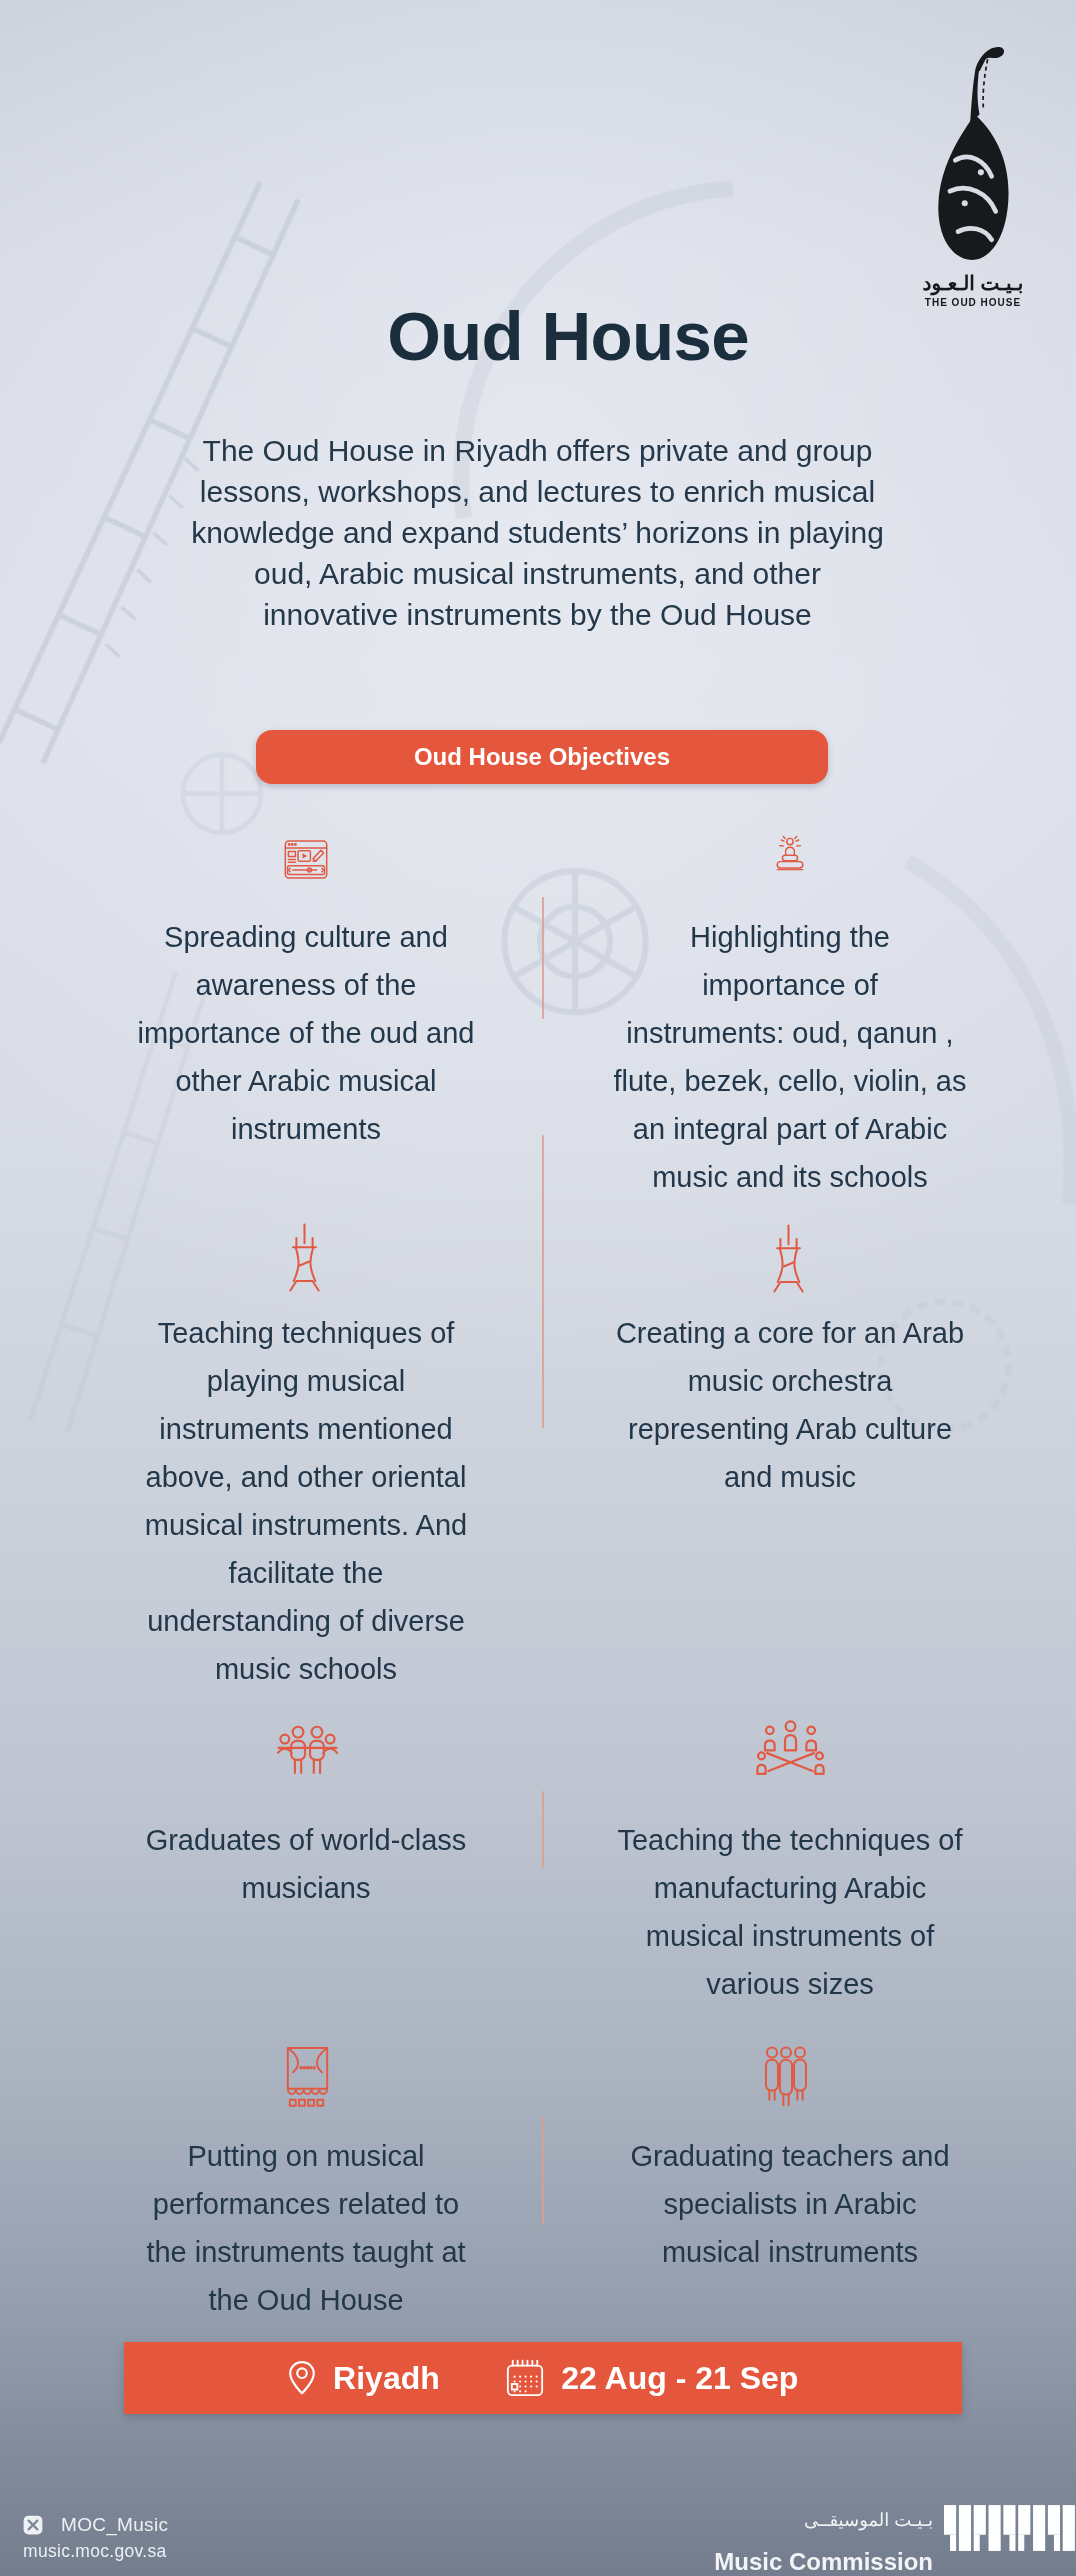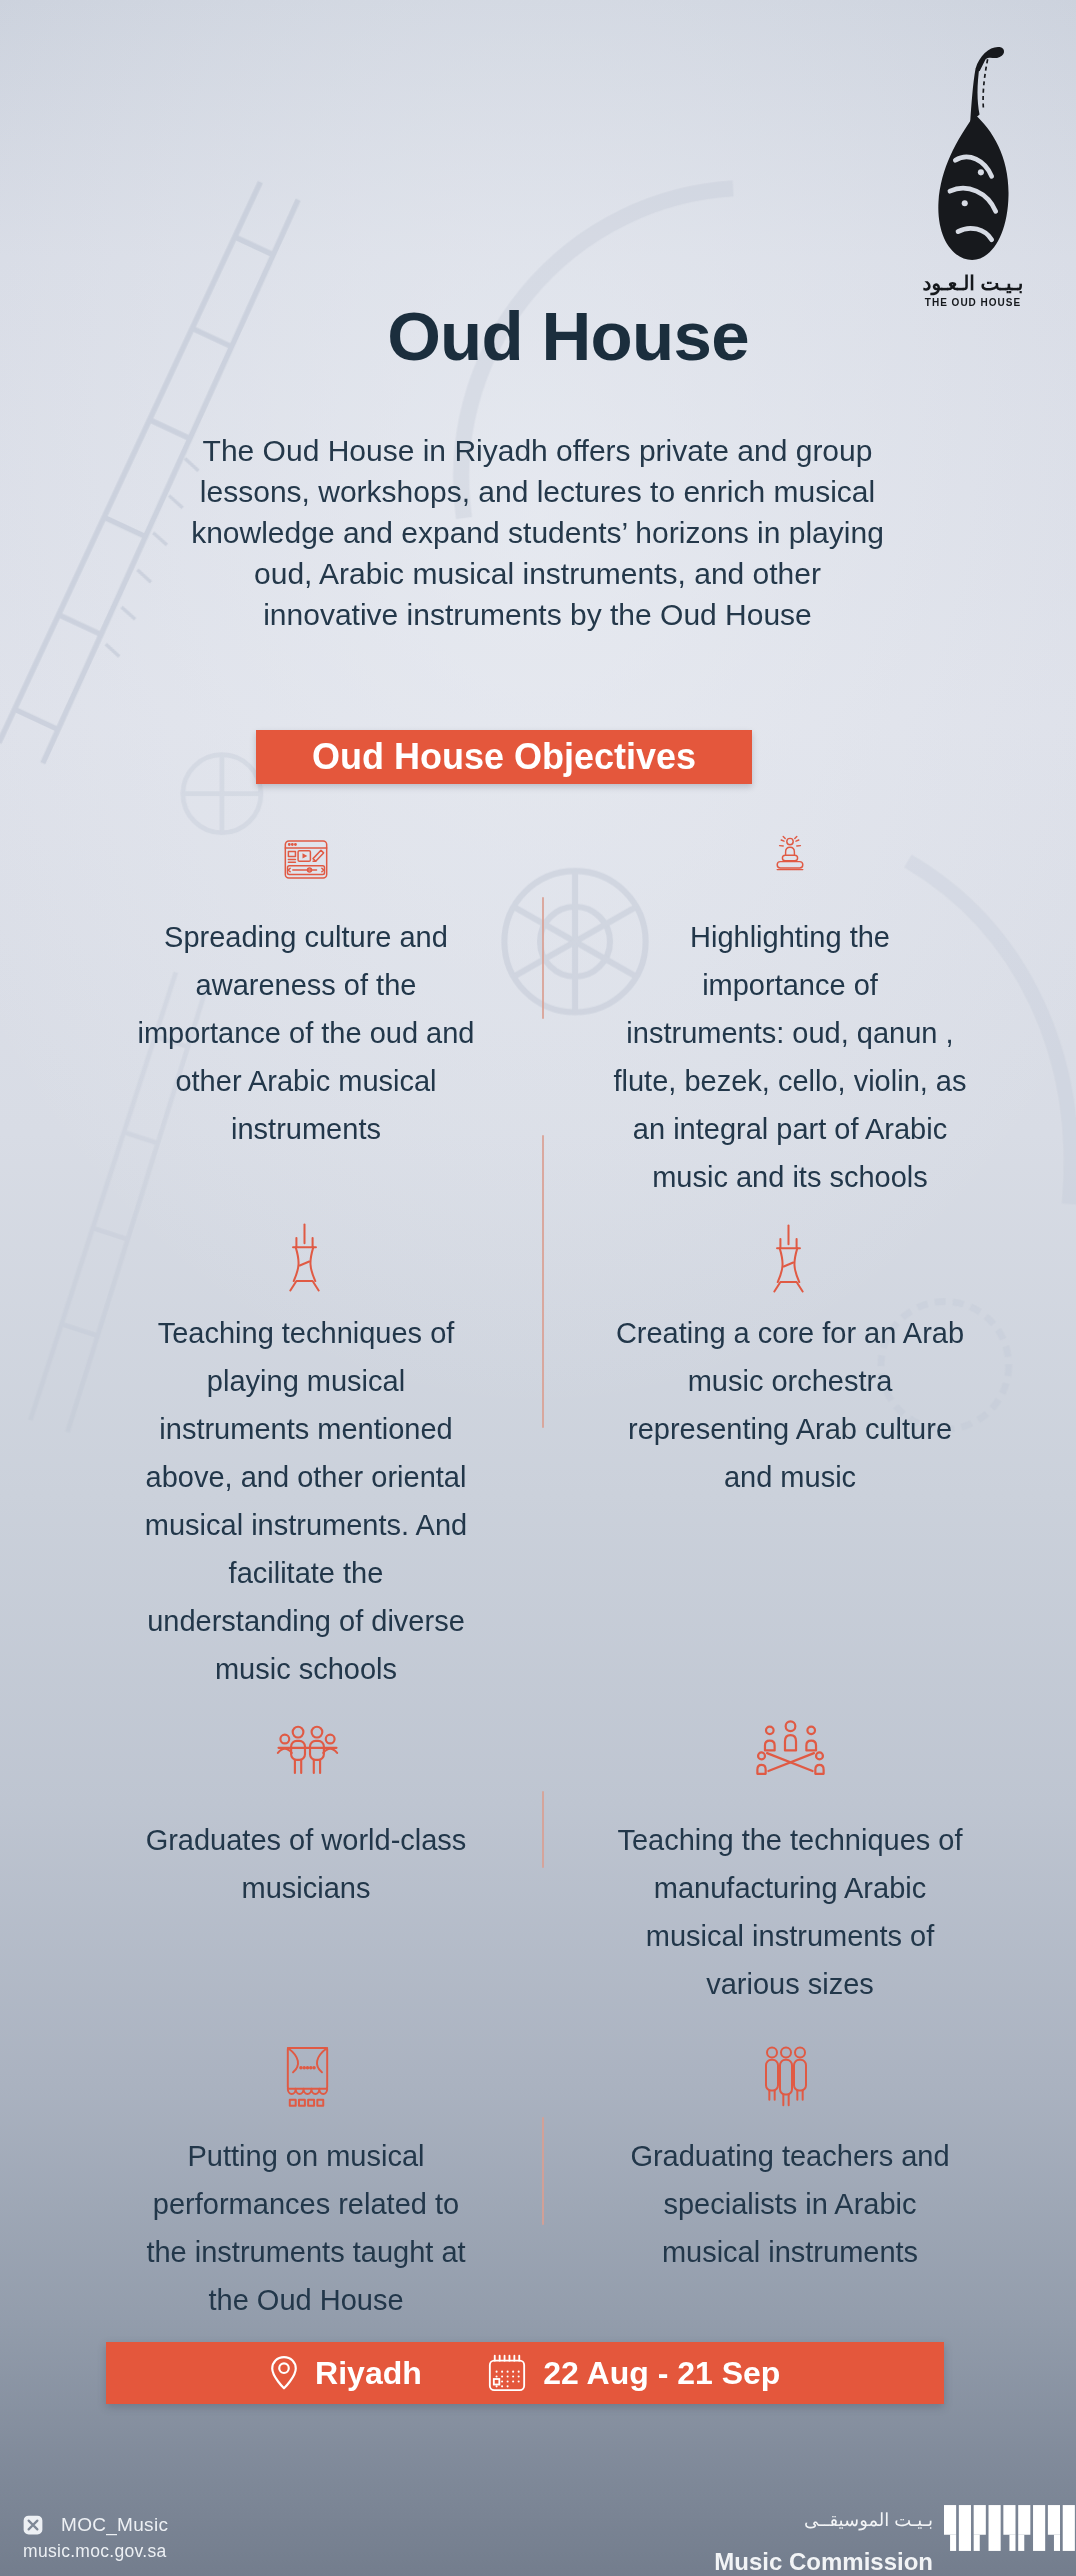--- a/index.html
+++ b/index.html
@@ -11,30 +11,30 @@
       linear-gradient(180deg,#ccd2dd 0%,#d7dbe5 10%,#dde0e9 28%,#d8dce5 44%,#cbd1db 58%,#bec5d1 70%,#aab2c0 81%,#939dac 90%,#7f8999 96%,#737d8d 100%);
   }
   .wm{position:absolute;left:0;top:0;pointer-events:none;}
   .logo{position:absolute;left:909px;top:39px;width:128px;text-align:center;color:#15181c;}
   .logo-ar{font-size:20px;font-weight:bold;margin-top:1.3px;}
   .logo-en{font-size:10px;font-weight:bold;letter-spacing:1px;margin-top:2px;}
   .title{position:absolute;left:0;width:1076px;top:297px;text-align:center;
     font-size:69px;font-weight:800;color:#1b2e3d;letter-spacing:-0.7px;margin-left:30px;}
   .intro{position:absolute;left:114px;width:847px;top:430px;text-align:center;
     font-size:30px;line-height:41px;font-weight:500;color:#24384a;white-space:pre-line;}
-  .obj-banner{position:absolute;left:256px;top:730px;width:496px;height:54px;
-    background:#e4573c;color:#ffffff;font-size:36px;font-weight:600;
+  .obj-banner{position:absolute;left:256px;top:730px;width:572px;height:54px;
+    background:#e4573c;color:#ffffff;font-size:24px;font-weight:600;
     display:flex;align-items:center;justify-content:center;
-    box-shadow:0 2.7px 6px rgba(40,50,70,.22);}
+    box-shadow:0 2.7px 6px rgba(40,50,70,.22);border-radius:16px;}
   .obj-text{position:absolute;width:424px;text-align:center;font-size:29px;line-height:48px;
     font-weight:500;color:#22374a;white-space:pre-line;}
   .obj-icon{position:absolute;}
   .obj-icon svg{display:block;}
   .divider{position:absolute;left:542px;width:2px;background:#d99f92;border-radius:1.3px;opacity:.85;}
-  .event-banner{position:absolute;left:106px;top:2342px;width:838px;height:62px;
+  .event-banner{position:absolute;left:124px;top:2342px;width:838px;height:72px;
     background:#e4573c;color:#ffffff;display:flex;align-items:center;justify-content:center;
     gap:17.5px;box-shadow:0 3.4px 8px rgba(40,50,70,.25);}
   .event-banner .label{font-size:32px;font-weight:600;}
   .event-spacer{width:31px;}
   .footer-left{position:absolute;left:23px;top:2514px;color:#edf0f4;}
   .handle-row{display:flex;align-items:center;gap:18px;font-size:19px;font-weight:500;letter-spacing:0.3px;}
   .site{font-size:17.5px;margin-top:4.7px;letter-spacing:0.3px;}
   .footer-right{position:absolute;right:143px;top:2509px;text-align:right;color:#f2f4f6;}
   .comm-ar{font-size:18px;letter-spacing:0.7px;}
   .comm-en{font-size:24px;font-weight:600;margin-top:17px;}

